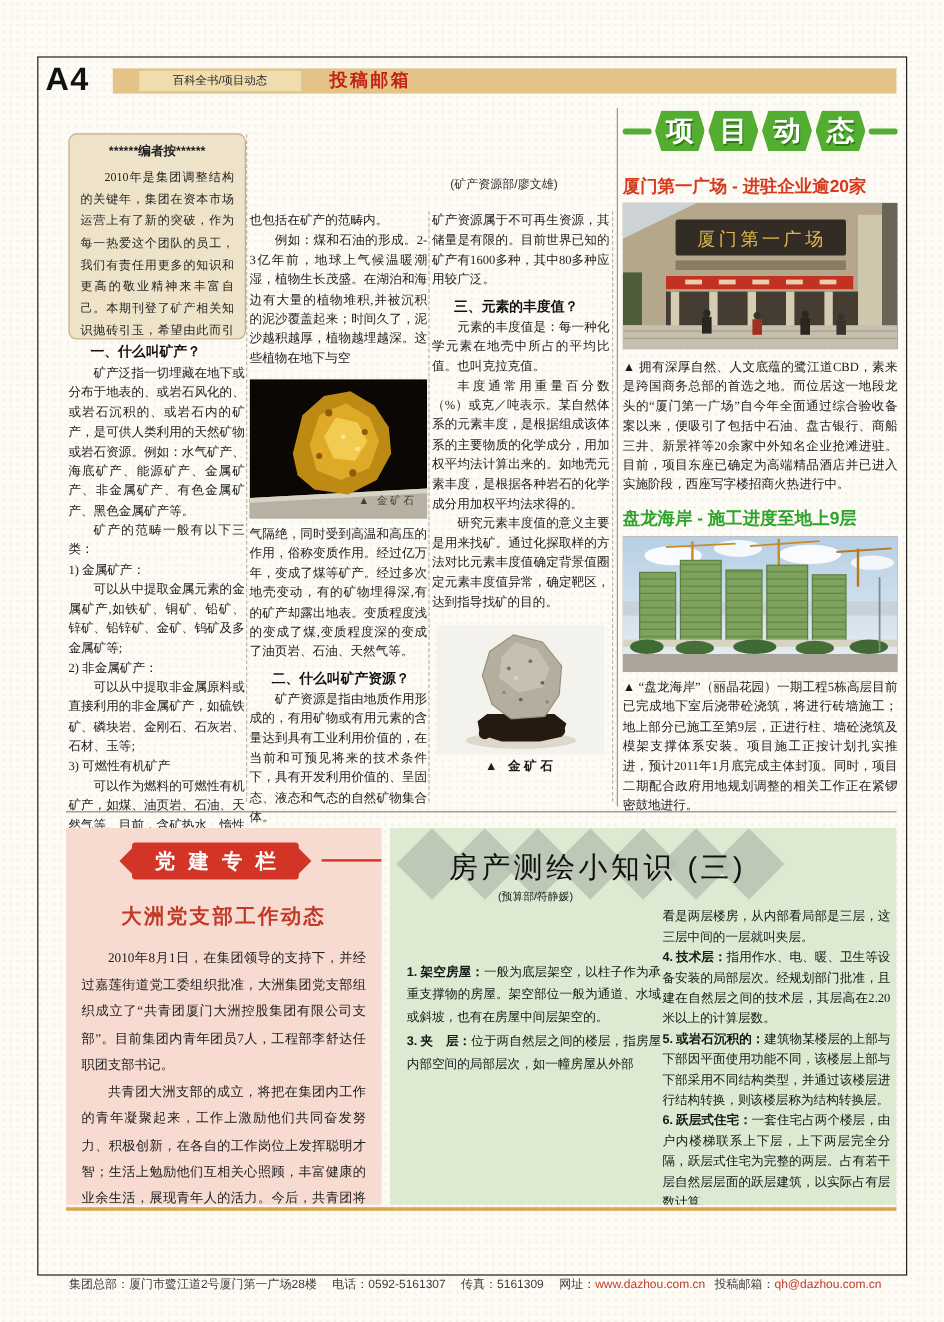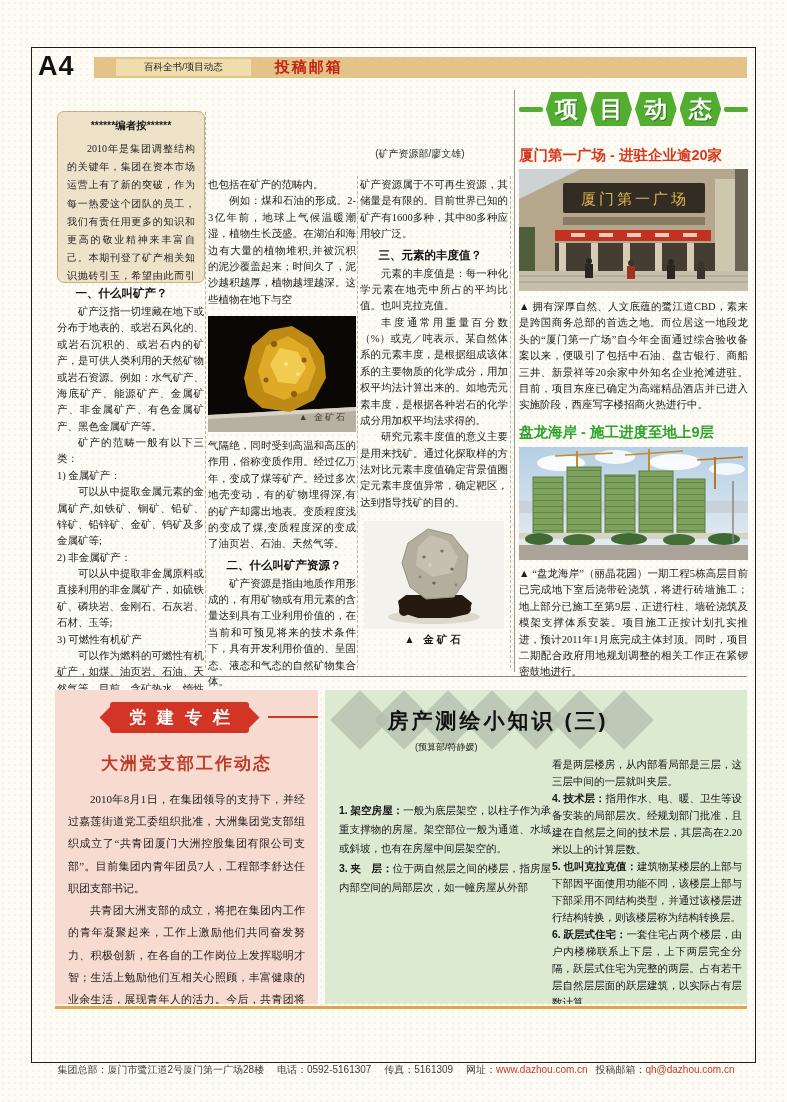--- a/index.html
+++ b/index.html
@@ -63,21 +63,21 @@
   .party-banner .bar{background:#d23426;color:#fff;font-size:17px;font-weight:bold;letter-spacing:11px;
                      padding:4px 8px 4px 19px;margin:0 -10px;white-space:nowrap;border-radius:3px;}
   .party-banner .tail{flex:1;height:2px;background:#d23426;margin-left:12px;}
   .party-title{position:absolute;top:62px;left:0;width:100%;text-align:center;font-size:17px;font-weight:bold;
                color:#c03a28;letter-spacing:2px;font-family:"Liberation Serif","DejaVu Serif",serif;}
   .party-body{position:absolute;top:98px;left:13px;right:13px;font-family:"Liberation Serif","DejaVu Serif",serif;}
   .party-body p{margin:0;font-size:11px;line-height:2.02;text-align:justify;text-indent:2em;color:#222;}
   
   .survey-box{left:325px;top:690px;width:422px;height:314px;background:#dbead0;overflow:hidden;}
   .dia-gray{position:absolute;top:9px;width:42px;height:42px;background:#b5bfaf;transform:rotate(45deg);opacity:.8;}
-  .survey-title{position:absolute;top:17px;left:8px;width:330px;text-align:center;font-size:21px;font-weight:bold;
+  .survey-title{position:absolute;top:17px;left:8px;width:330px;text-align:center;font-size:24px;font-weight:normal;
                 color:#101010;letter-spacing:3px;}
   .survey-byline{position:absolute;top:51px;left:90px;width:230px;text-align:left;font-size:9px;color:#222;}
   .survey-subtitle{position:absolute;top:82px;left:12px;width:220px;text-align:center;font-size:12.5px;font-weight:bold;color:#101010;}
   .survey-colL{position:absolute;top:111px;left:14px;width:212px;}
   .survey-colR{position:absolute;top:66px;left:227px;width:190px;}
   .survey-box p{margin:0;font-size:10.5px;text-align:justify;color:#161616;font-family:"Liberation Serif","DejaVu Serif",serif;}
   .survey-colL p{line-height:1.8;}
   .survey-colR p{line-height:1.62;}
   .survey-box p b{font-family:"Liberation Sans","DejaVu Sans",sans-serif;font-size:10.5px;}
   
@@ -292,21 +292,21 @@
     <span class="dia-gray" style="left:278px;"></span>
     <div class="survey-title">房产测绘小知识 (三)</div>
     <div class="survey-byline">(预算部/符静媛)</div>
     <div class="survey-colL">
       <p><b>1.</b> <b>架空房屋：</b><span>一般为底层架空，以柱子作为承重支撑物的房屋。架空部位一般为通道、水域或斜坡，也有在房屋中间层架空的。</span></p>
       <p><b>3.</b> <b>夹　层：</b><span>位于两自然层之间的楼层，指房屋内部空间的局部层次，如一幢房屋从外部</span></p>
     </div>
     <div class="survey-colR">
       <p>看是两层楼房，从内部看局部是三层，这三层中间的一层就叫夹层。</p>
       <p><b>4.</b> <b>技术层：</b><span>指用作水、电、暖、卫生等设备安装的局部层次。经规划部门批准，且建在自然层之间的技术层，其层高在2.20米以上的计算层数。</span></p>
-      <p><b>5.</b> <b>也叫克拉克值：</b><span>建筑物某楼层的上部与下部因平面使用功能不同，该楼层上部与下部采用不同结构类型，并通过该楼层进行结构转换，则该楼层称为结构转换层。</span></p>
+      <p><b>5.</b> <b>或岩石沉积的：</b><span>建筑物某楼层的上部与下部因平面使用功能不同，该楼层上部与下部采用不同结构类型，并通过该楼层进行结构转换，则该楼层称为结构转换层。</span></p>
       <p><b>6.</b> <b>跃层式住宅：</b><span>一套住宅占两个楼层，由户内楼梯联系上下层，上下两层完全分隔，跃层式住宅为完整的两层。占有若干层自然层层面的跃层建筑，以实际占有层数计算。</span></p>
     </div>
   </div>
 
   <div class="abs foot-rule"></div>
   <div class="abs footer">
     <span>集团总部：厦门市鹭江道2号厦门第一广场28楼</span>
     <span>电话：0592-5161307</span>
     <span>传真：5161309</span>
     <span style="margin-right:0;">网址：</span><span class="red">www.dazhou.com.cn</span>

